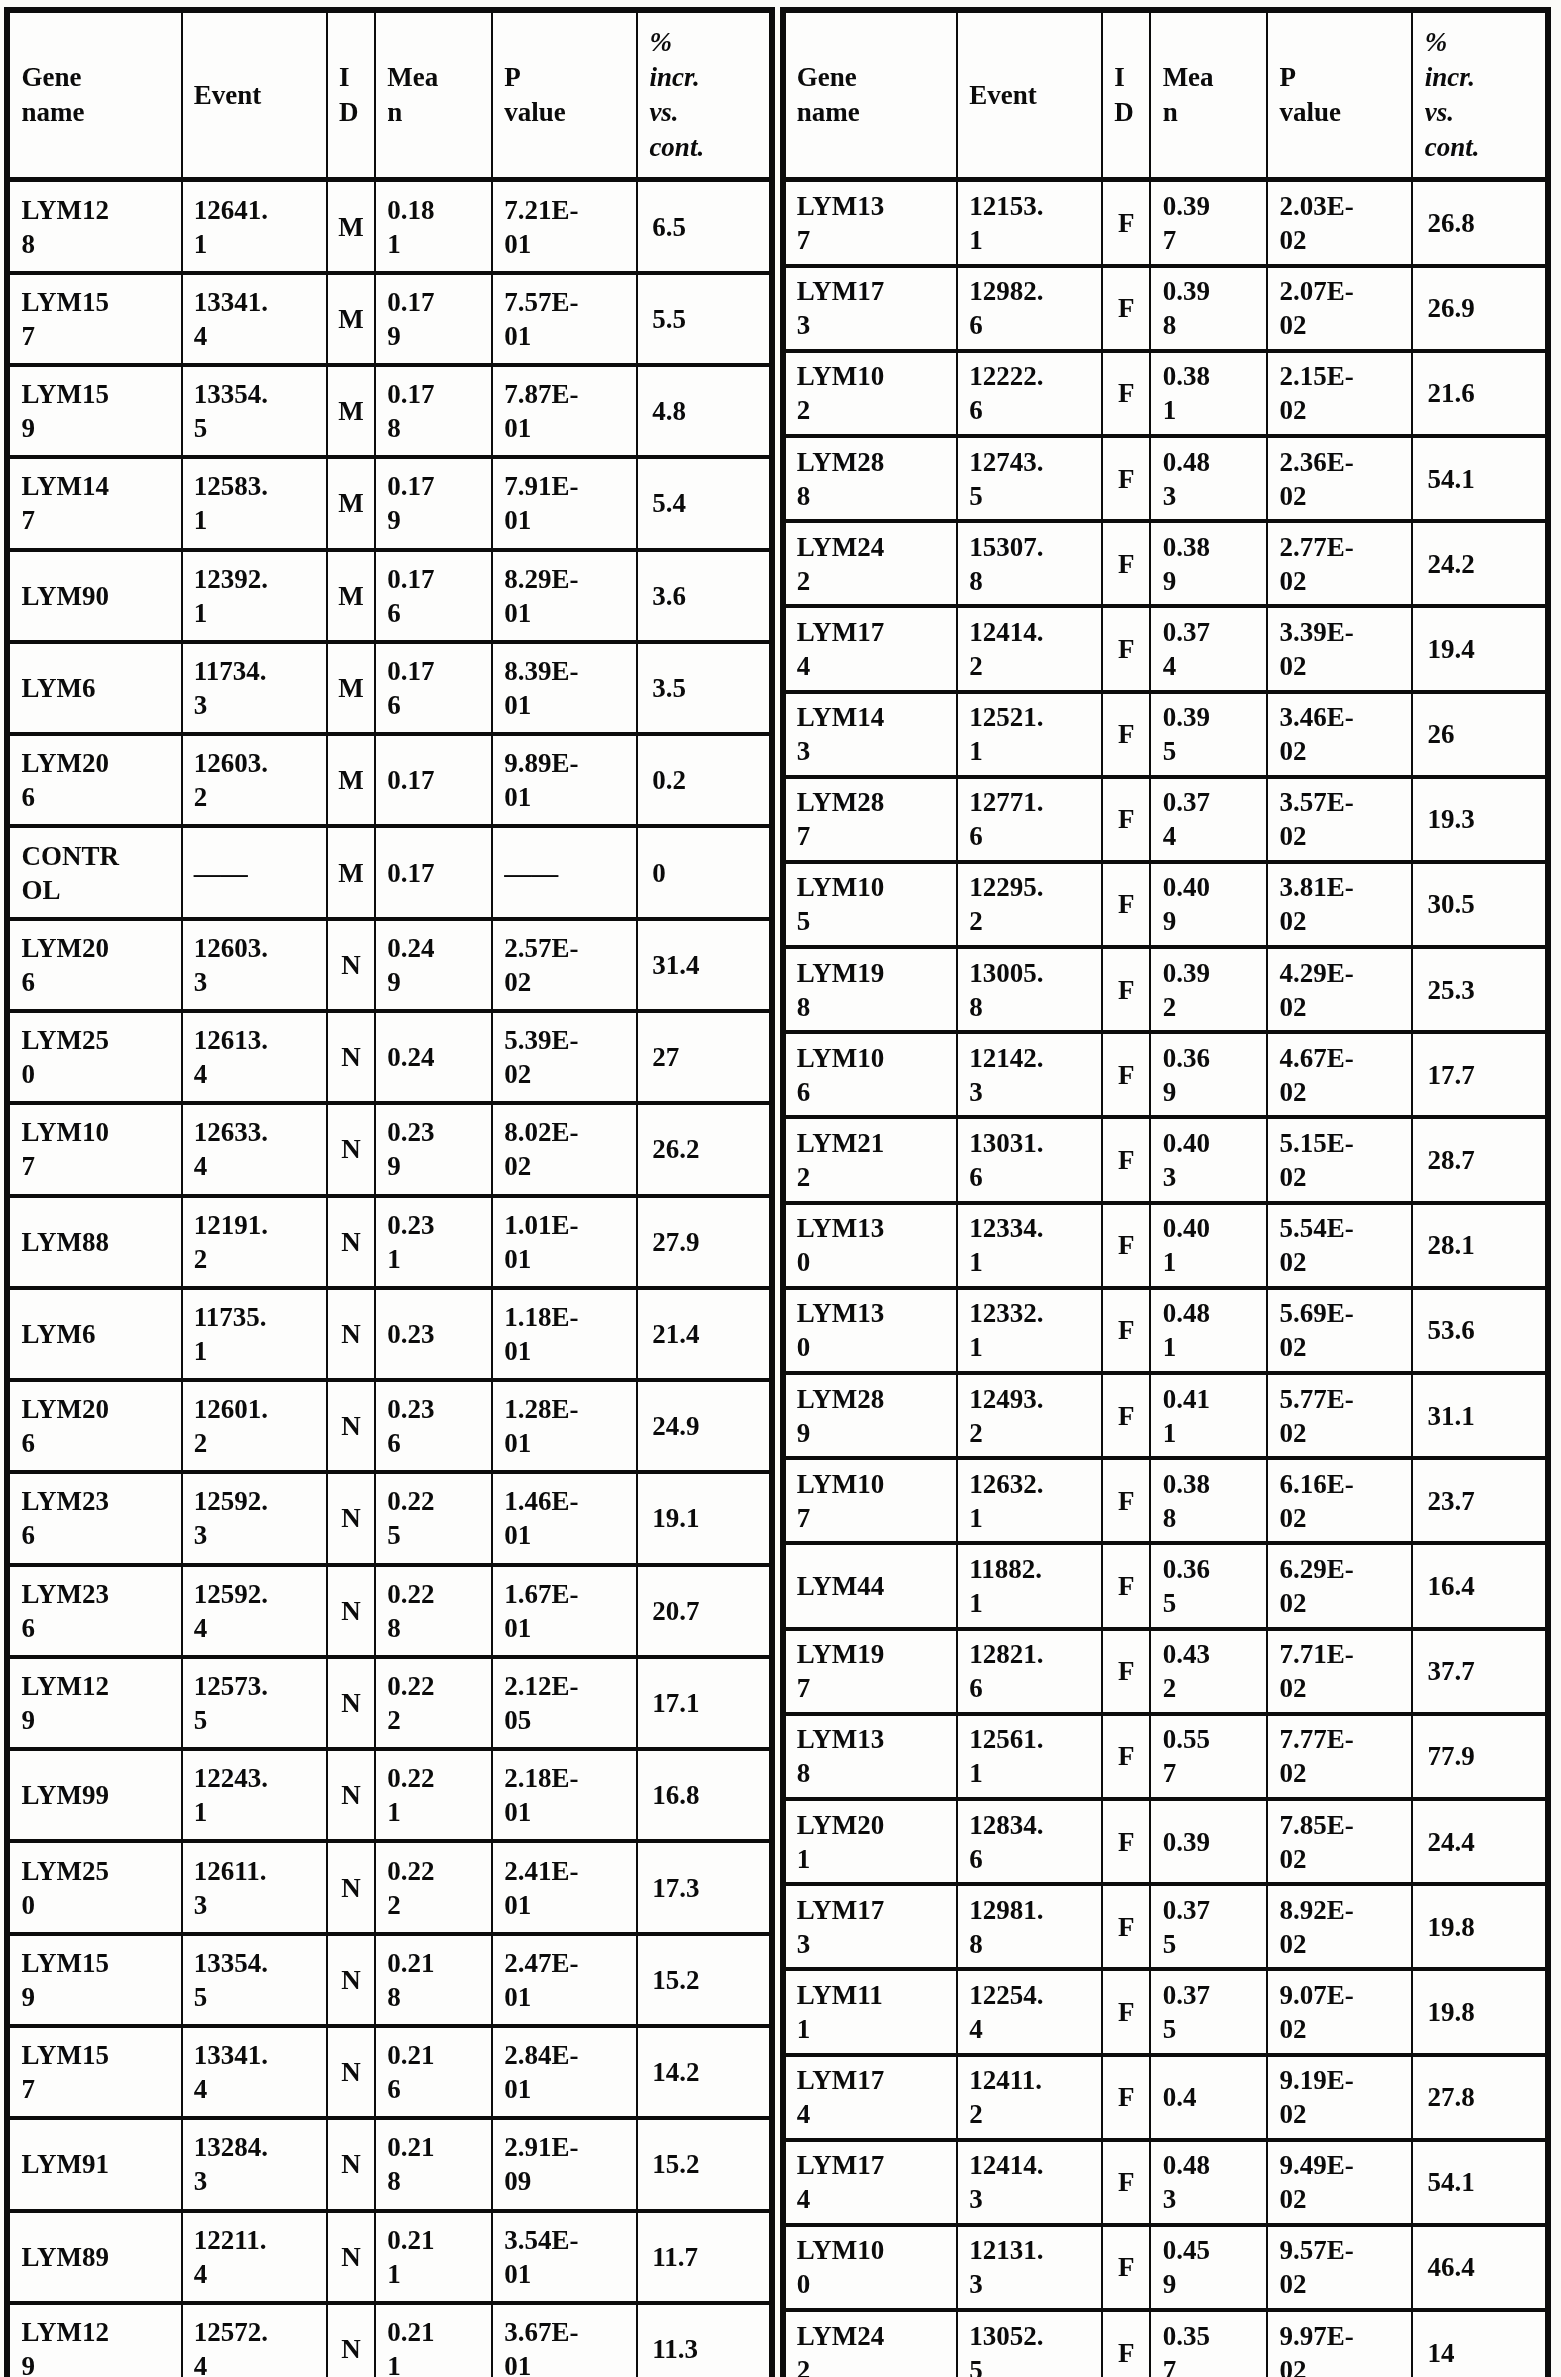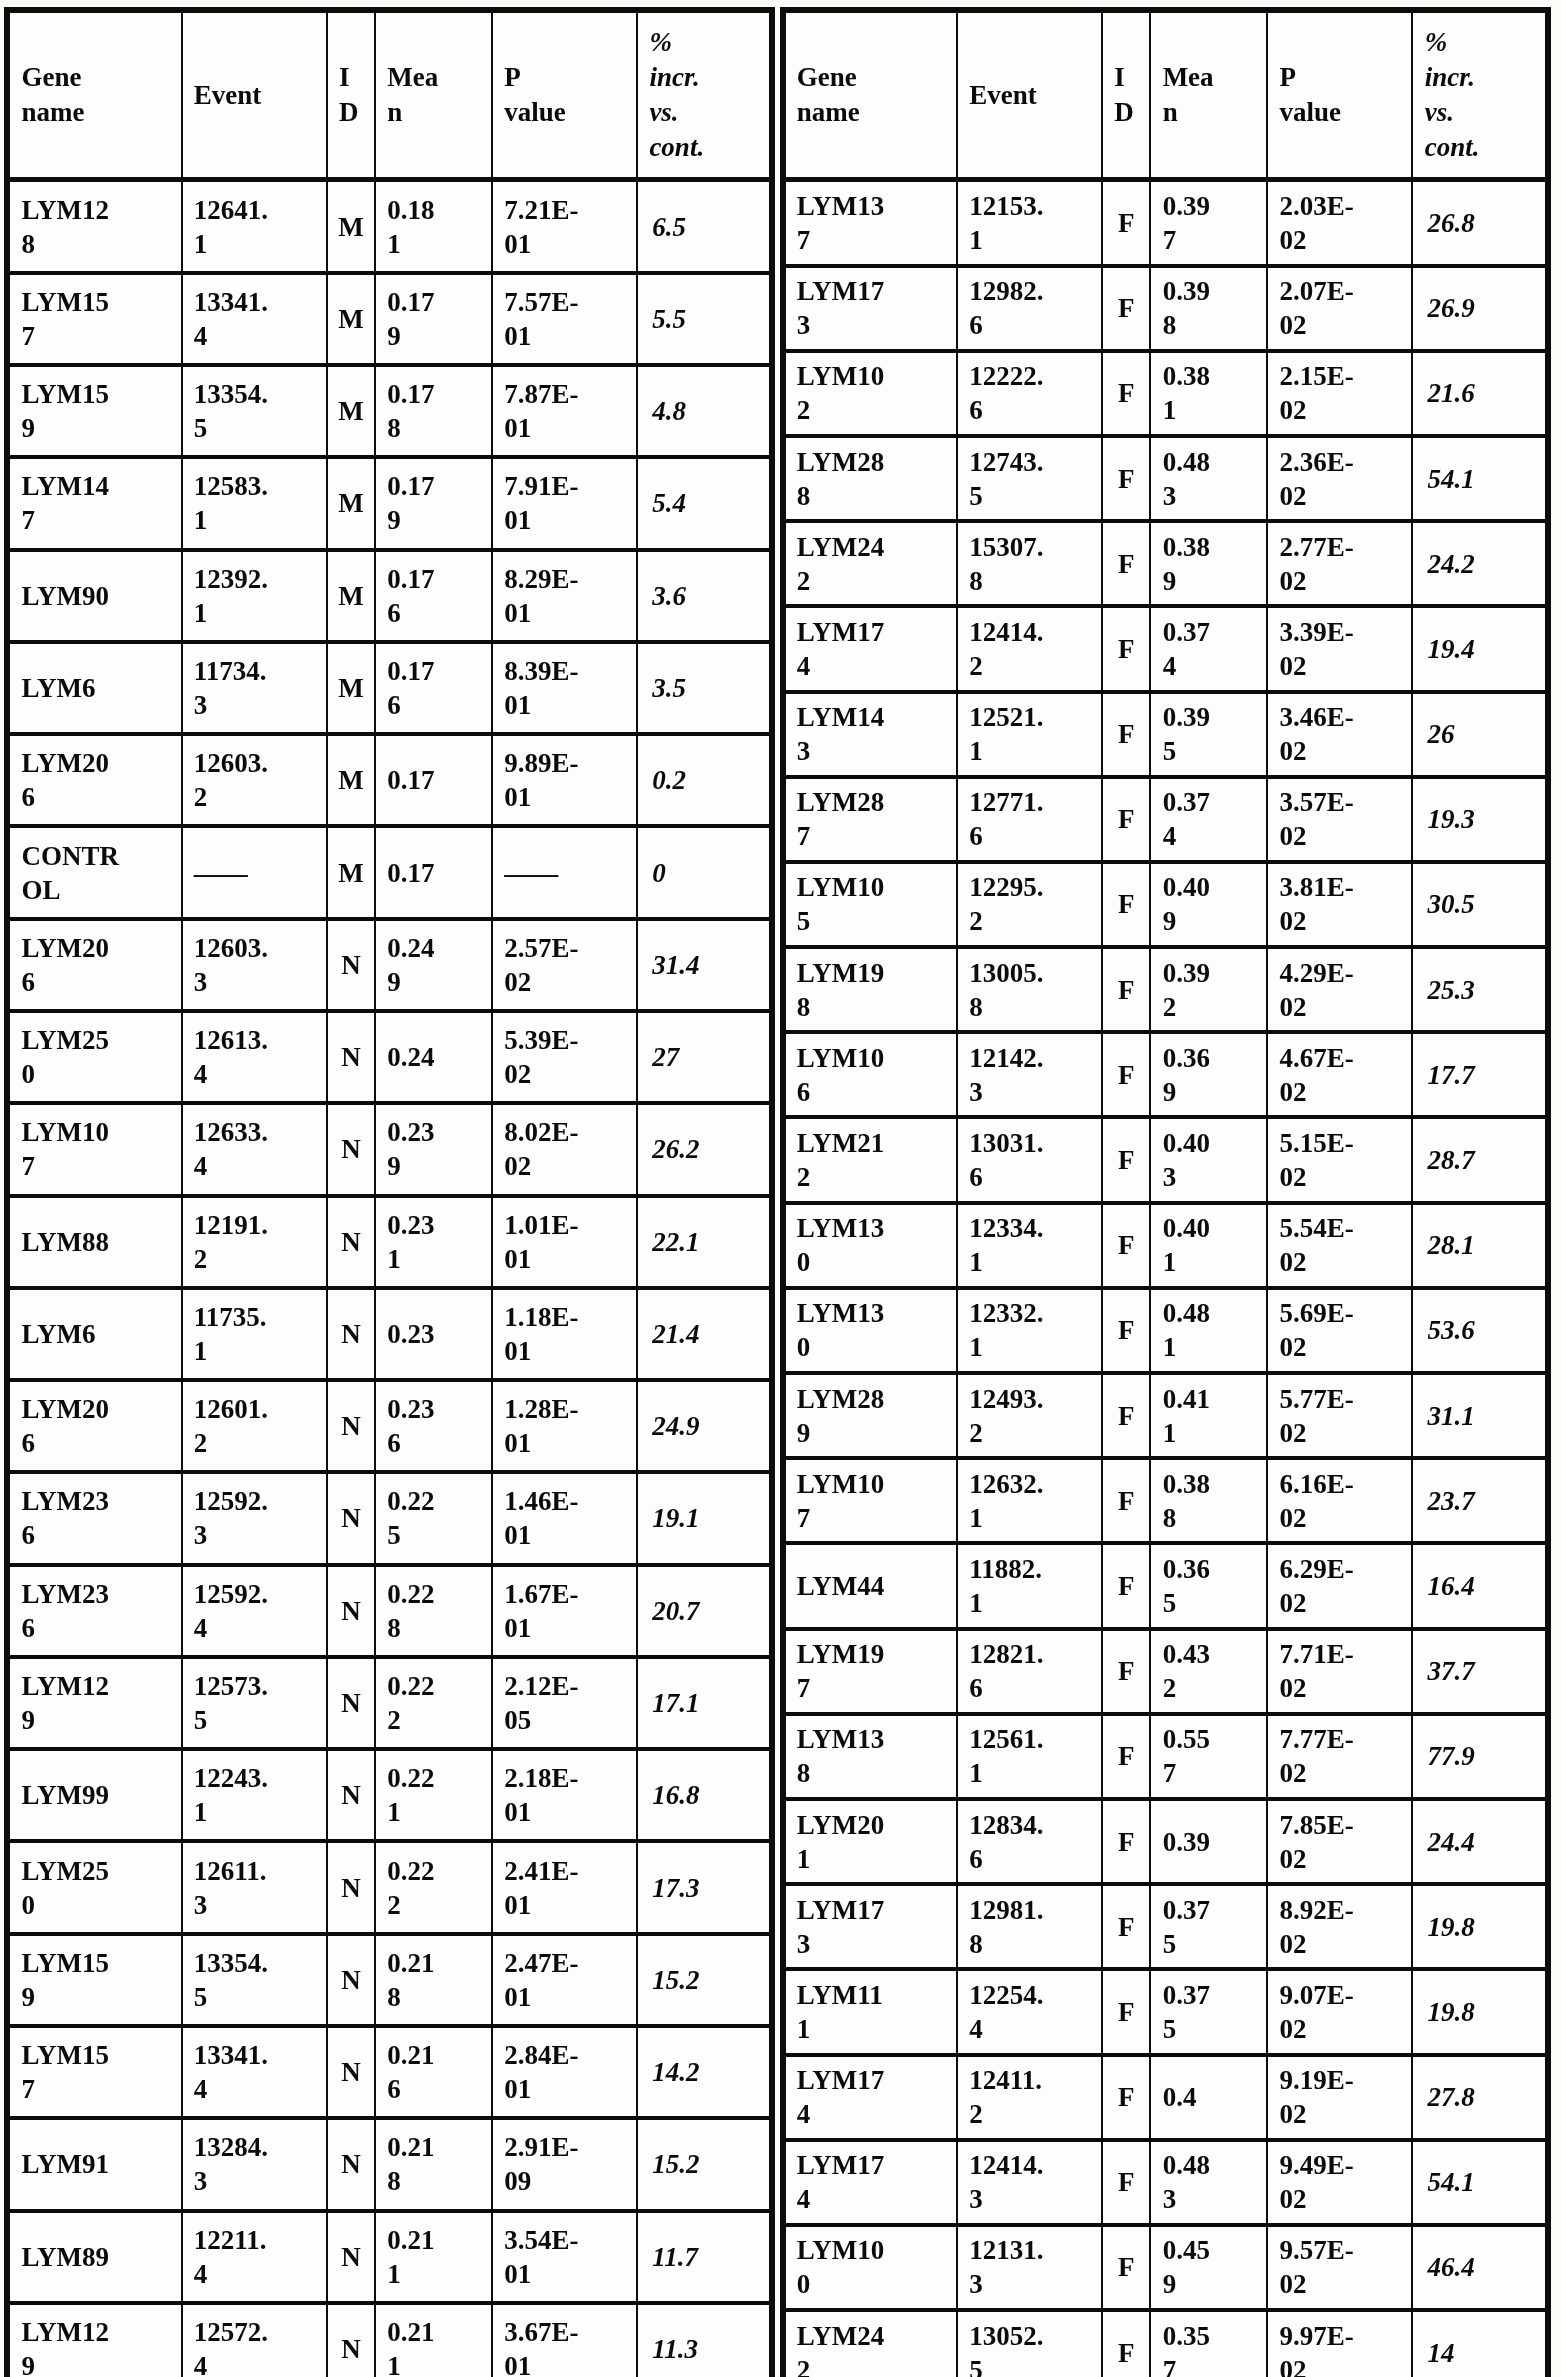--- a/index.html
+++ b/index.html
@@ -48,21 +48,21 @@
   th.h-incr{font-style:italic;}
   td{
     height:76px;
     font-size:27px;
     line-height:34px;
     font-weight:700;
     padding:2.6px 2.6px 2.6px 11.2px;
     border-top-width:4.3px;
   }
   td.id-cell{text-align:center;padding-left:1.7px;padding-right:1.7px;}
-  td.incr-cell{padding-left:14px;font-style:italic;}
+  td.incr-cell{padding-left:14px;}
 </style>
 </head>
 <body>
 
 <div class="sheet">
 
   <table>
     <colgroup>
       <col class="c-gene">
         <col class="c-event">
@@ -216,21 +216,21 @@
         </tr>
         <tr>
           <td>LYM88</td>
           <td>12191.
 2</td>
           <td class="id-cell">N</td>
           <td>0.23
 1</td>
           <td>1.01E-
 01</td>
-          <td class="incr-cell">22.1</td>
+          <td class="incr-cell">27.9</td>
         </tr>
         <tr>
           <td>LYM6</td>
           <td>11735.
 1</td>
           <td class="id-cell">N</td>
           <td>0.23</td>
           <td>1.18E-
 01</td>
           <td class="incr-cell">21.4</td>

